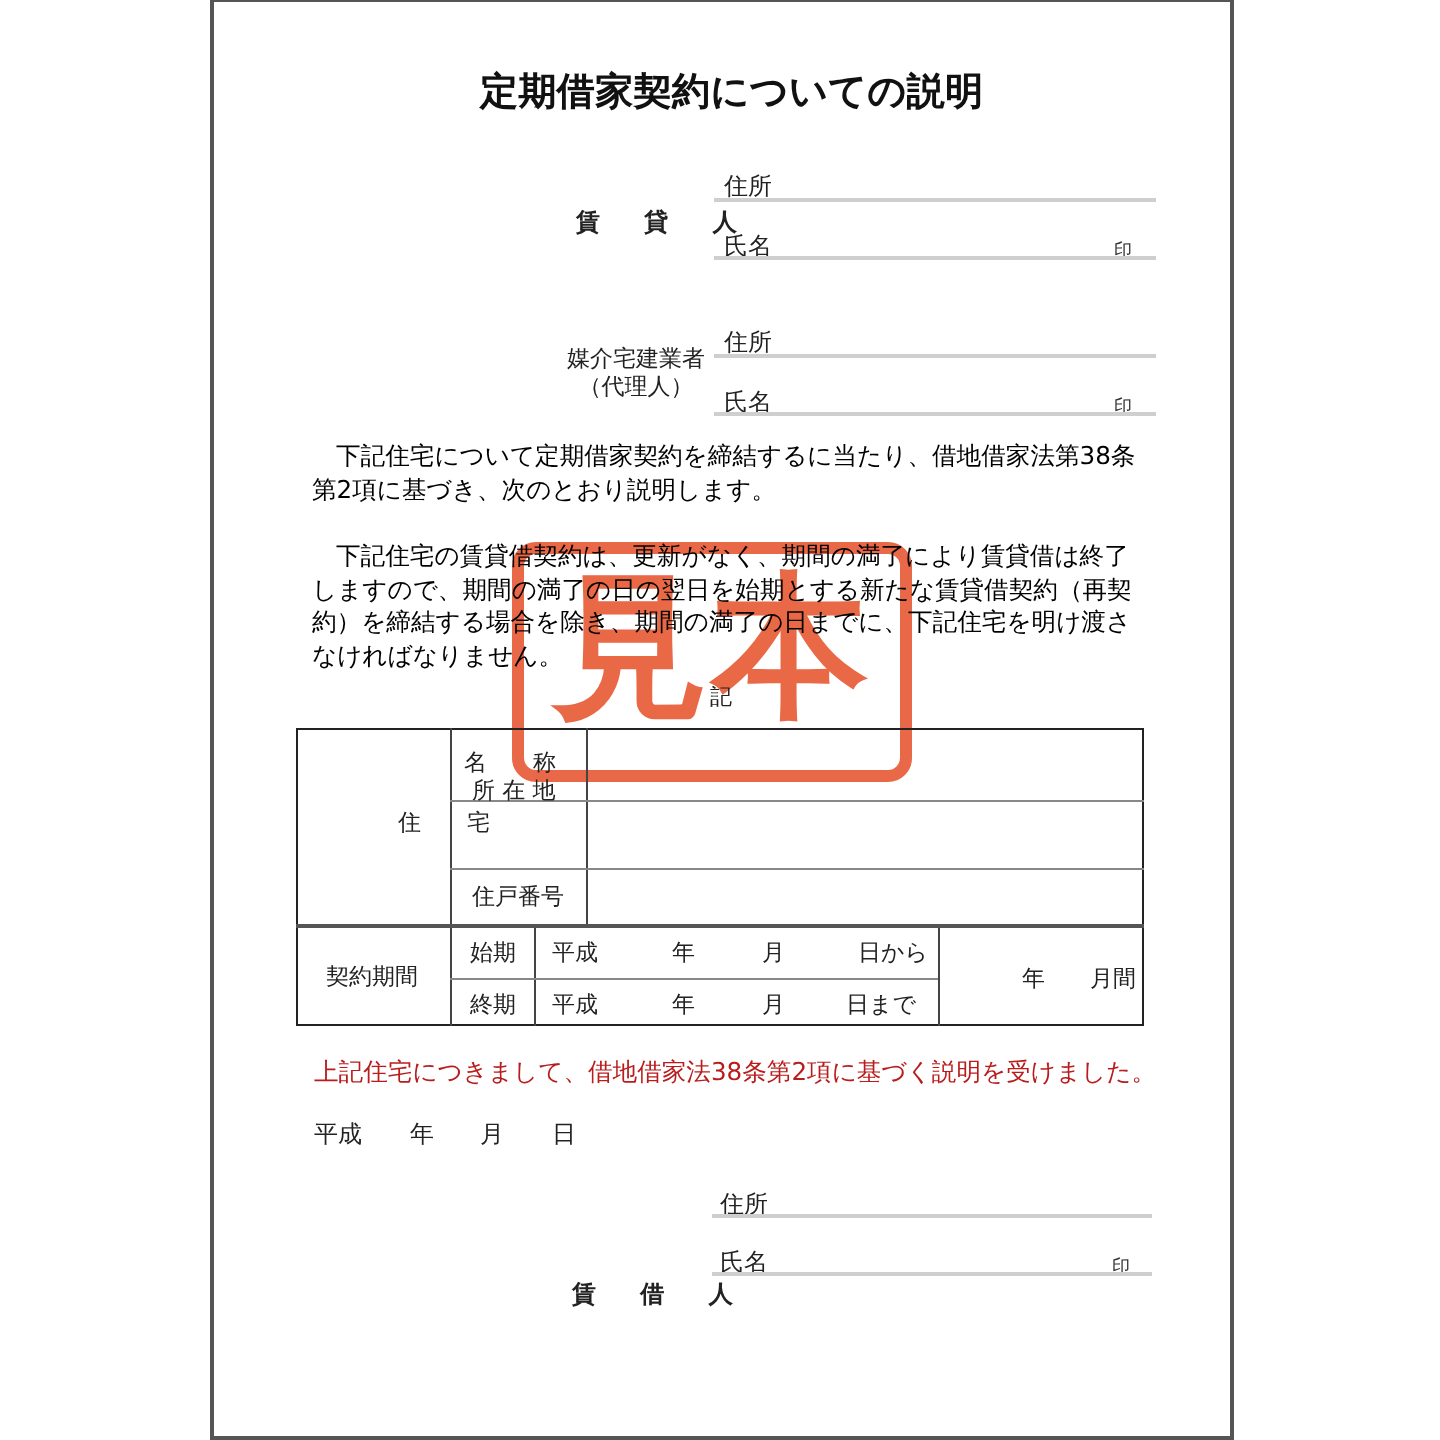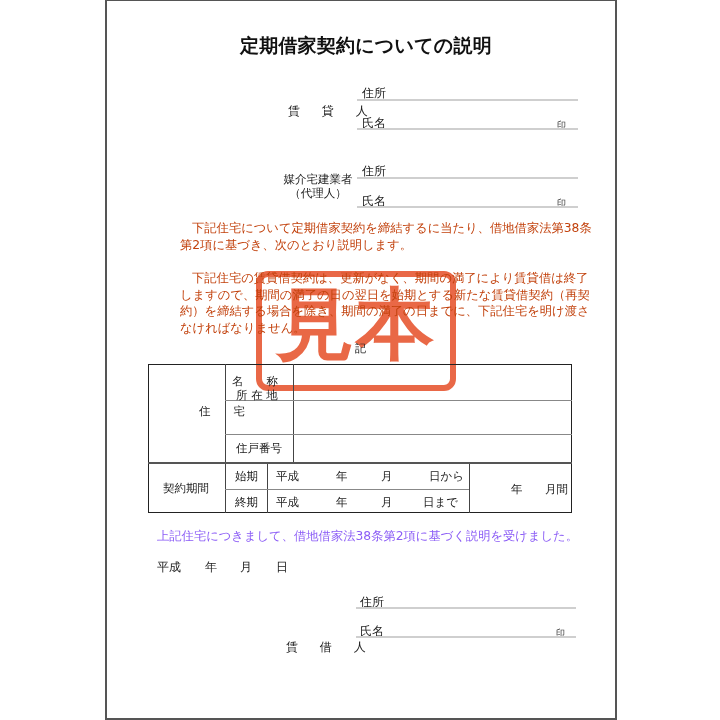--- a/index.html
+++ b/index.html
@@ -9,28 +9,28 @@
   }
   .page {
     position: absolute; left: 105px; top: 0px; width: 508px; height: 717px;
     border: 2px solid #555; border-top-width: 1px; background: #fff;
   }
   .abs { position: absolute; white-space: nowrap; }
   .title {
     left: 240px; top: 33px; font-size: 19px; font-weight: bold; letter-spacing: 0.2px; color: #111;
   }
   .role { font-size: 12px; color: #222; }
-  .role-spaced { letter-spacing: 9px; }
+  .role-spaced { letter-spacing: 9px; font-weight: bold; }
   .role-multi { text-align: center; line-height: 14px; font-size: 11.5px; }
   .field-label { font-size: 12px; color: #222; }
   .sign-line { position: absolute; height: 2px; background: #cfcfcf; }
   .seal { font-size: 9px; color: #333; }
   .para {
     position: absolute; left: 156px; width: 420px; font-size: 12.3px; line-height: 16.5px;
-    color: #c2410c; text-indent: 12px; white-space: normal; word-break: break-all; margin-left: 24px;
+    color: #000000; text-indent: 12px; white-space: normal; word-break: break-all;
   }
   .stamp {
     position: absolute; left: 256px; top: 271px; width: 200px; height: 120px;
     border: 6px solid #e8603d; border-radius: 12px; box-sizing: border-box; opacity: 0.95;
   }
   .stamp-text {
     position: absolute; left: 276px; top: 283px; font-size: 78px; font-weight: bold;
     color: #e8603d; letter-spacing: 2px; line-height: 82px; opacity: 0.95;
   }
   .ki { left: 355px; top: 341px; font-size: 11px; color: #222; }
@@ -106,21 +106,21 @@
 
 <div class="cell" style="left:235px; top:495px;">終期</div>
 <div class="cell" style="left:276px; top:495px;">平成</div>
 <div class="cell" style="left:336px; top:495px;">年</div>
 <div class="cell" style="left:381px; top:495px;">月</div>
 <div class="cell" style="left:423px; top:495px;">日まで</div>
 
 <div class="cell" style="left:511px; top:482px;">年</div>
 <div class="cell" style="left:545px; top:482px;">月間</div>
 
-<div class="abs" style="left:157px; top:528px; font-size:12.3px; color:#8b5cf6;">上記住宅につきまして、借地借家法38条第2項に基づく説明を受けました。</div>
+<div class="abs" style="left:157px; top:528px; font-size:12.3px; color:#b91c1c;">上記住宅につきまして、借地借家法38条第2項に基づく説明を受けました。</div>
 
 <div class="abs" style="left:157px; top:559px; font-size:12px; color:#222;">平成</div>
 <div class="abs" style="left:205px; top:559px; font-size:12px; color:#222;">年</div>
 <div class="abs" style="left:240px; top:559px; font-size:12px; color:#222;">月</div>
 <div class="abs" style="left:276px; top:559px; font-size:12px; color:#222;">日</div>
 
 <div class="abs role role-spaced" style="left:286px; top:611px;margin-top:28px;">賃 借 人</div>
 <div class="abs field-label" style="left:360px; top:594px;">住所</div>
 <div class="sign-line" style="left:356px; top:607px; width:220px;"></div>
 <div class="abs field-label" style="left:360px; top:623px;">氏名</div>

